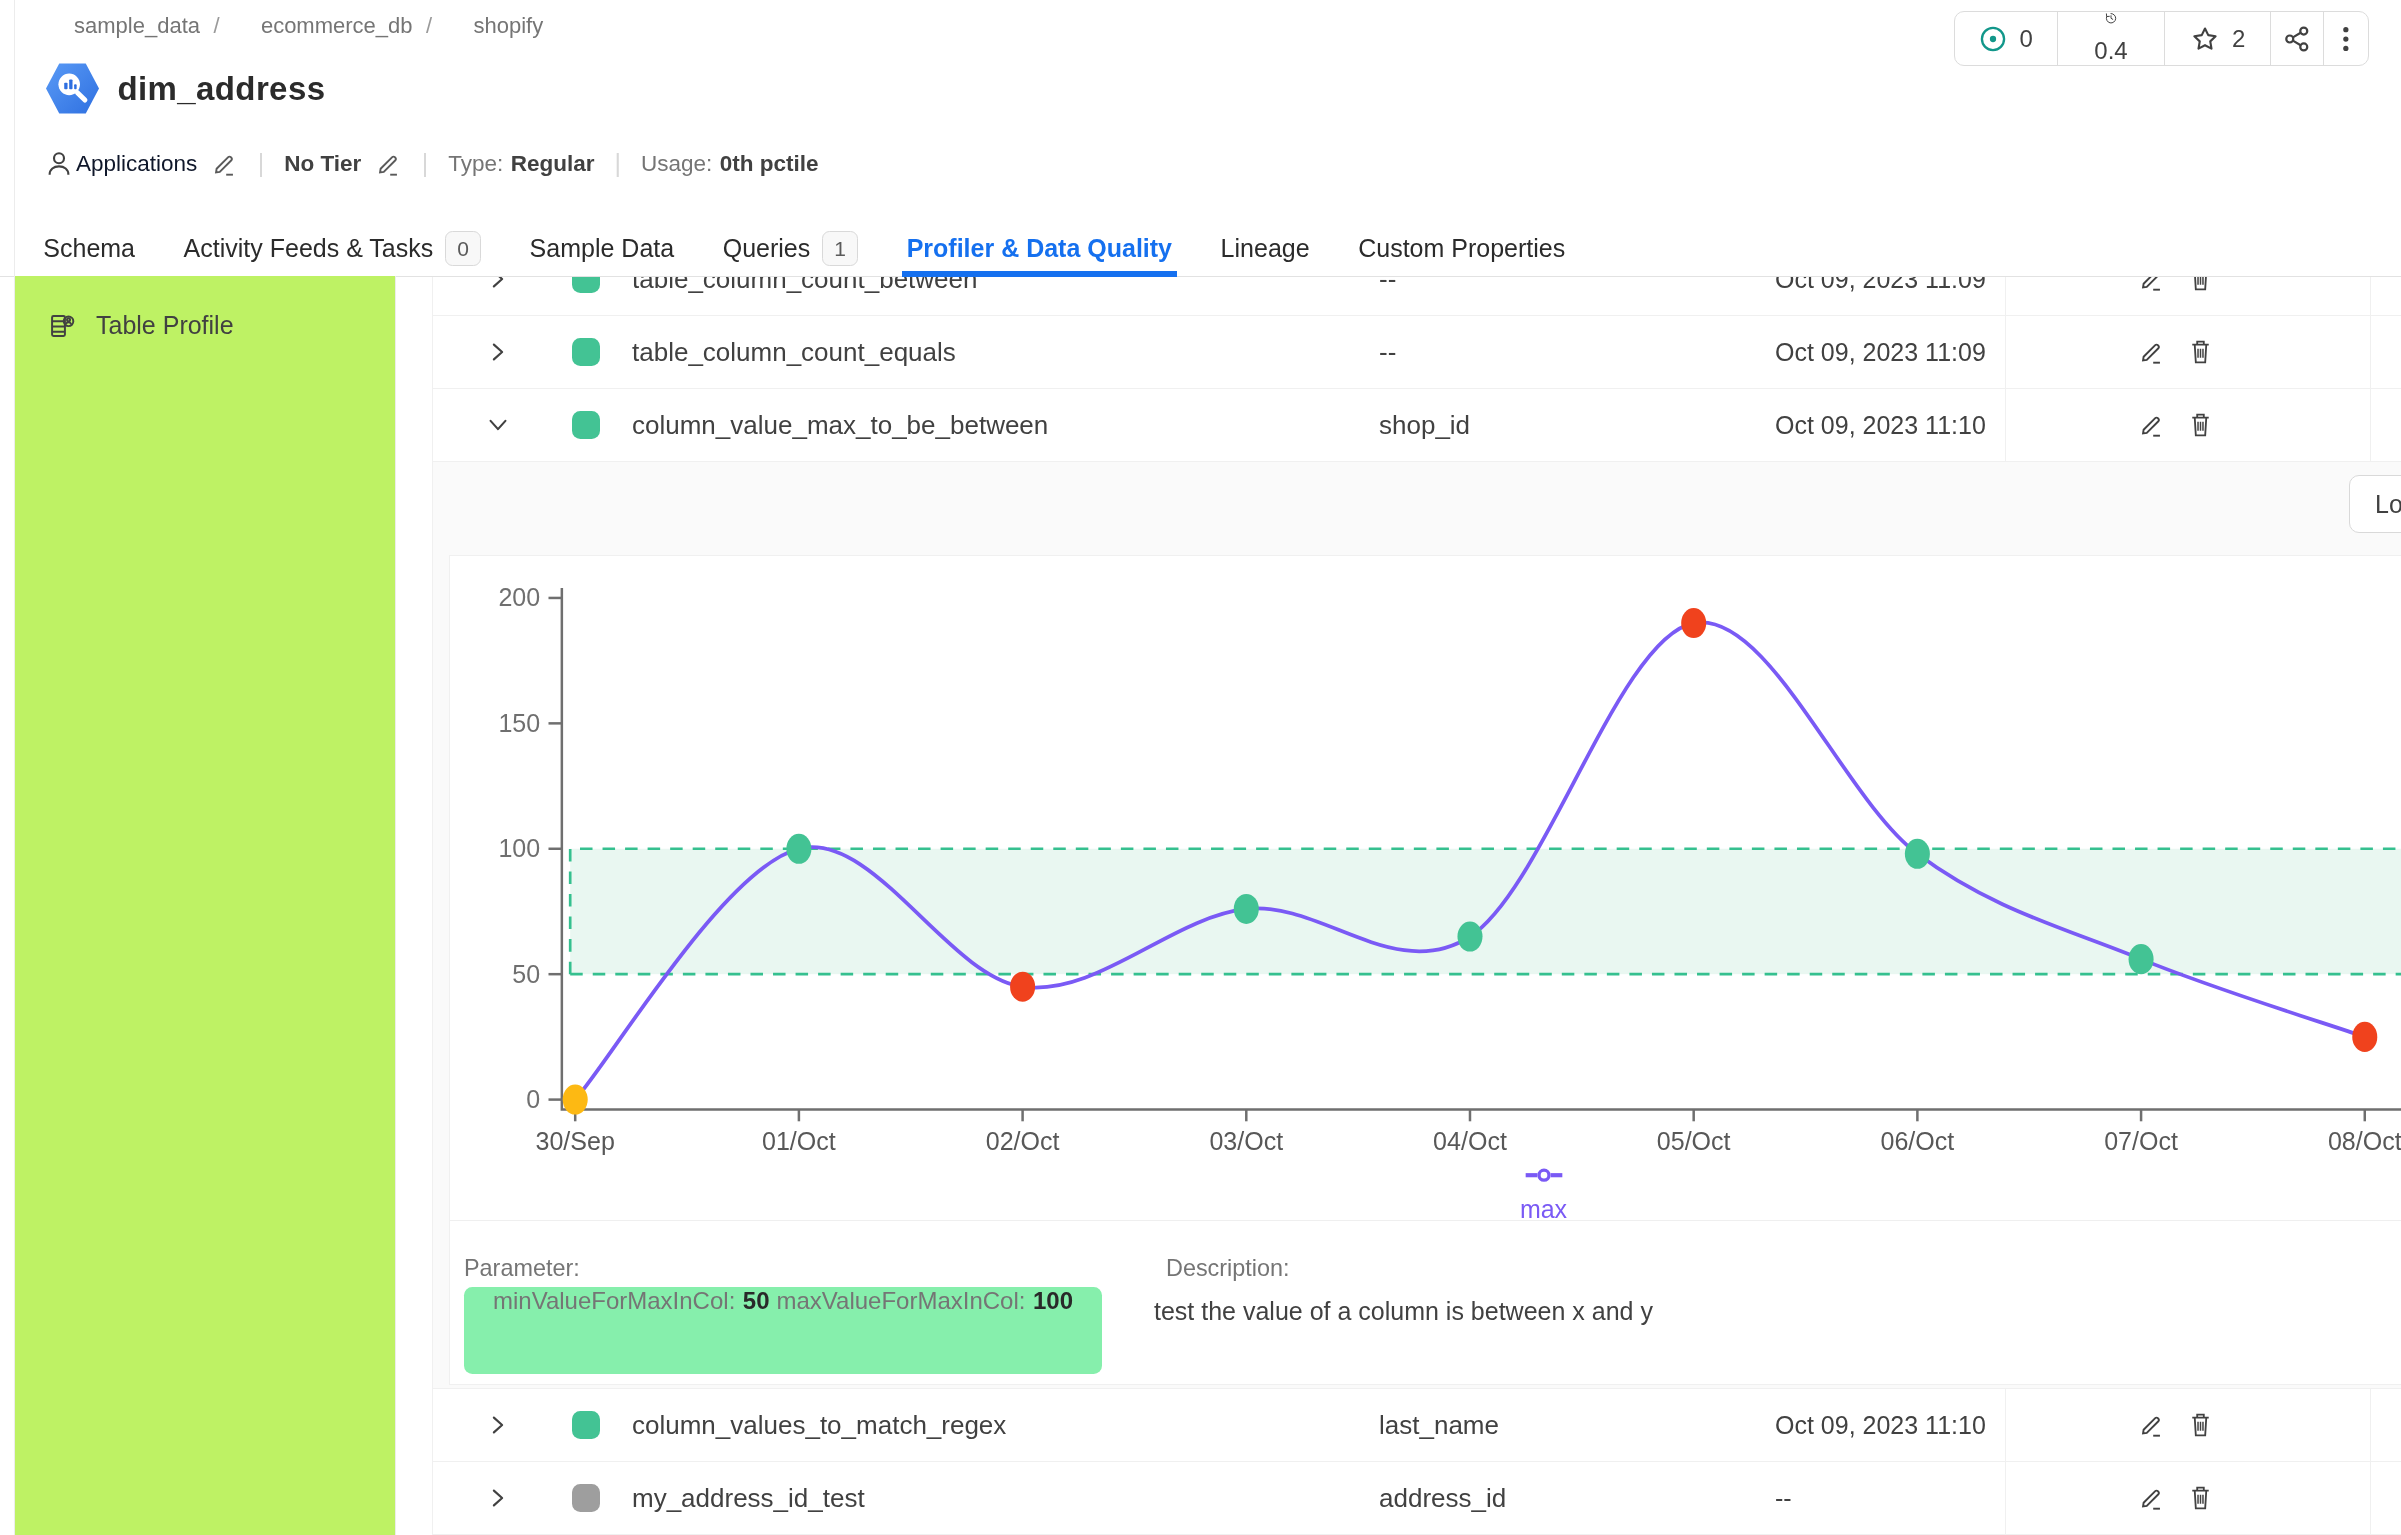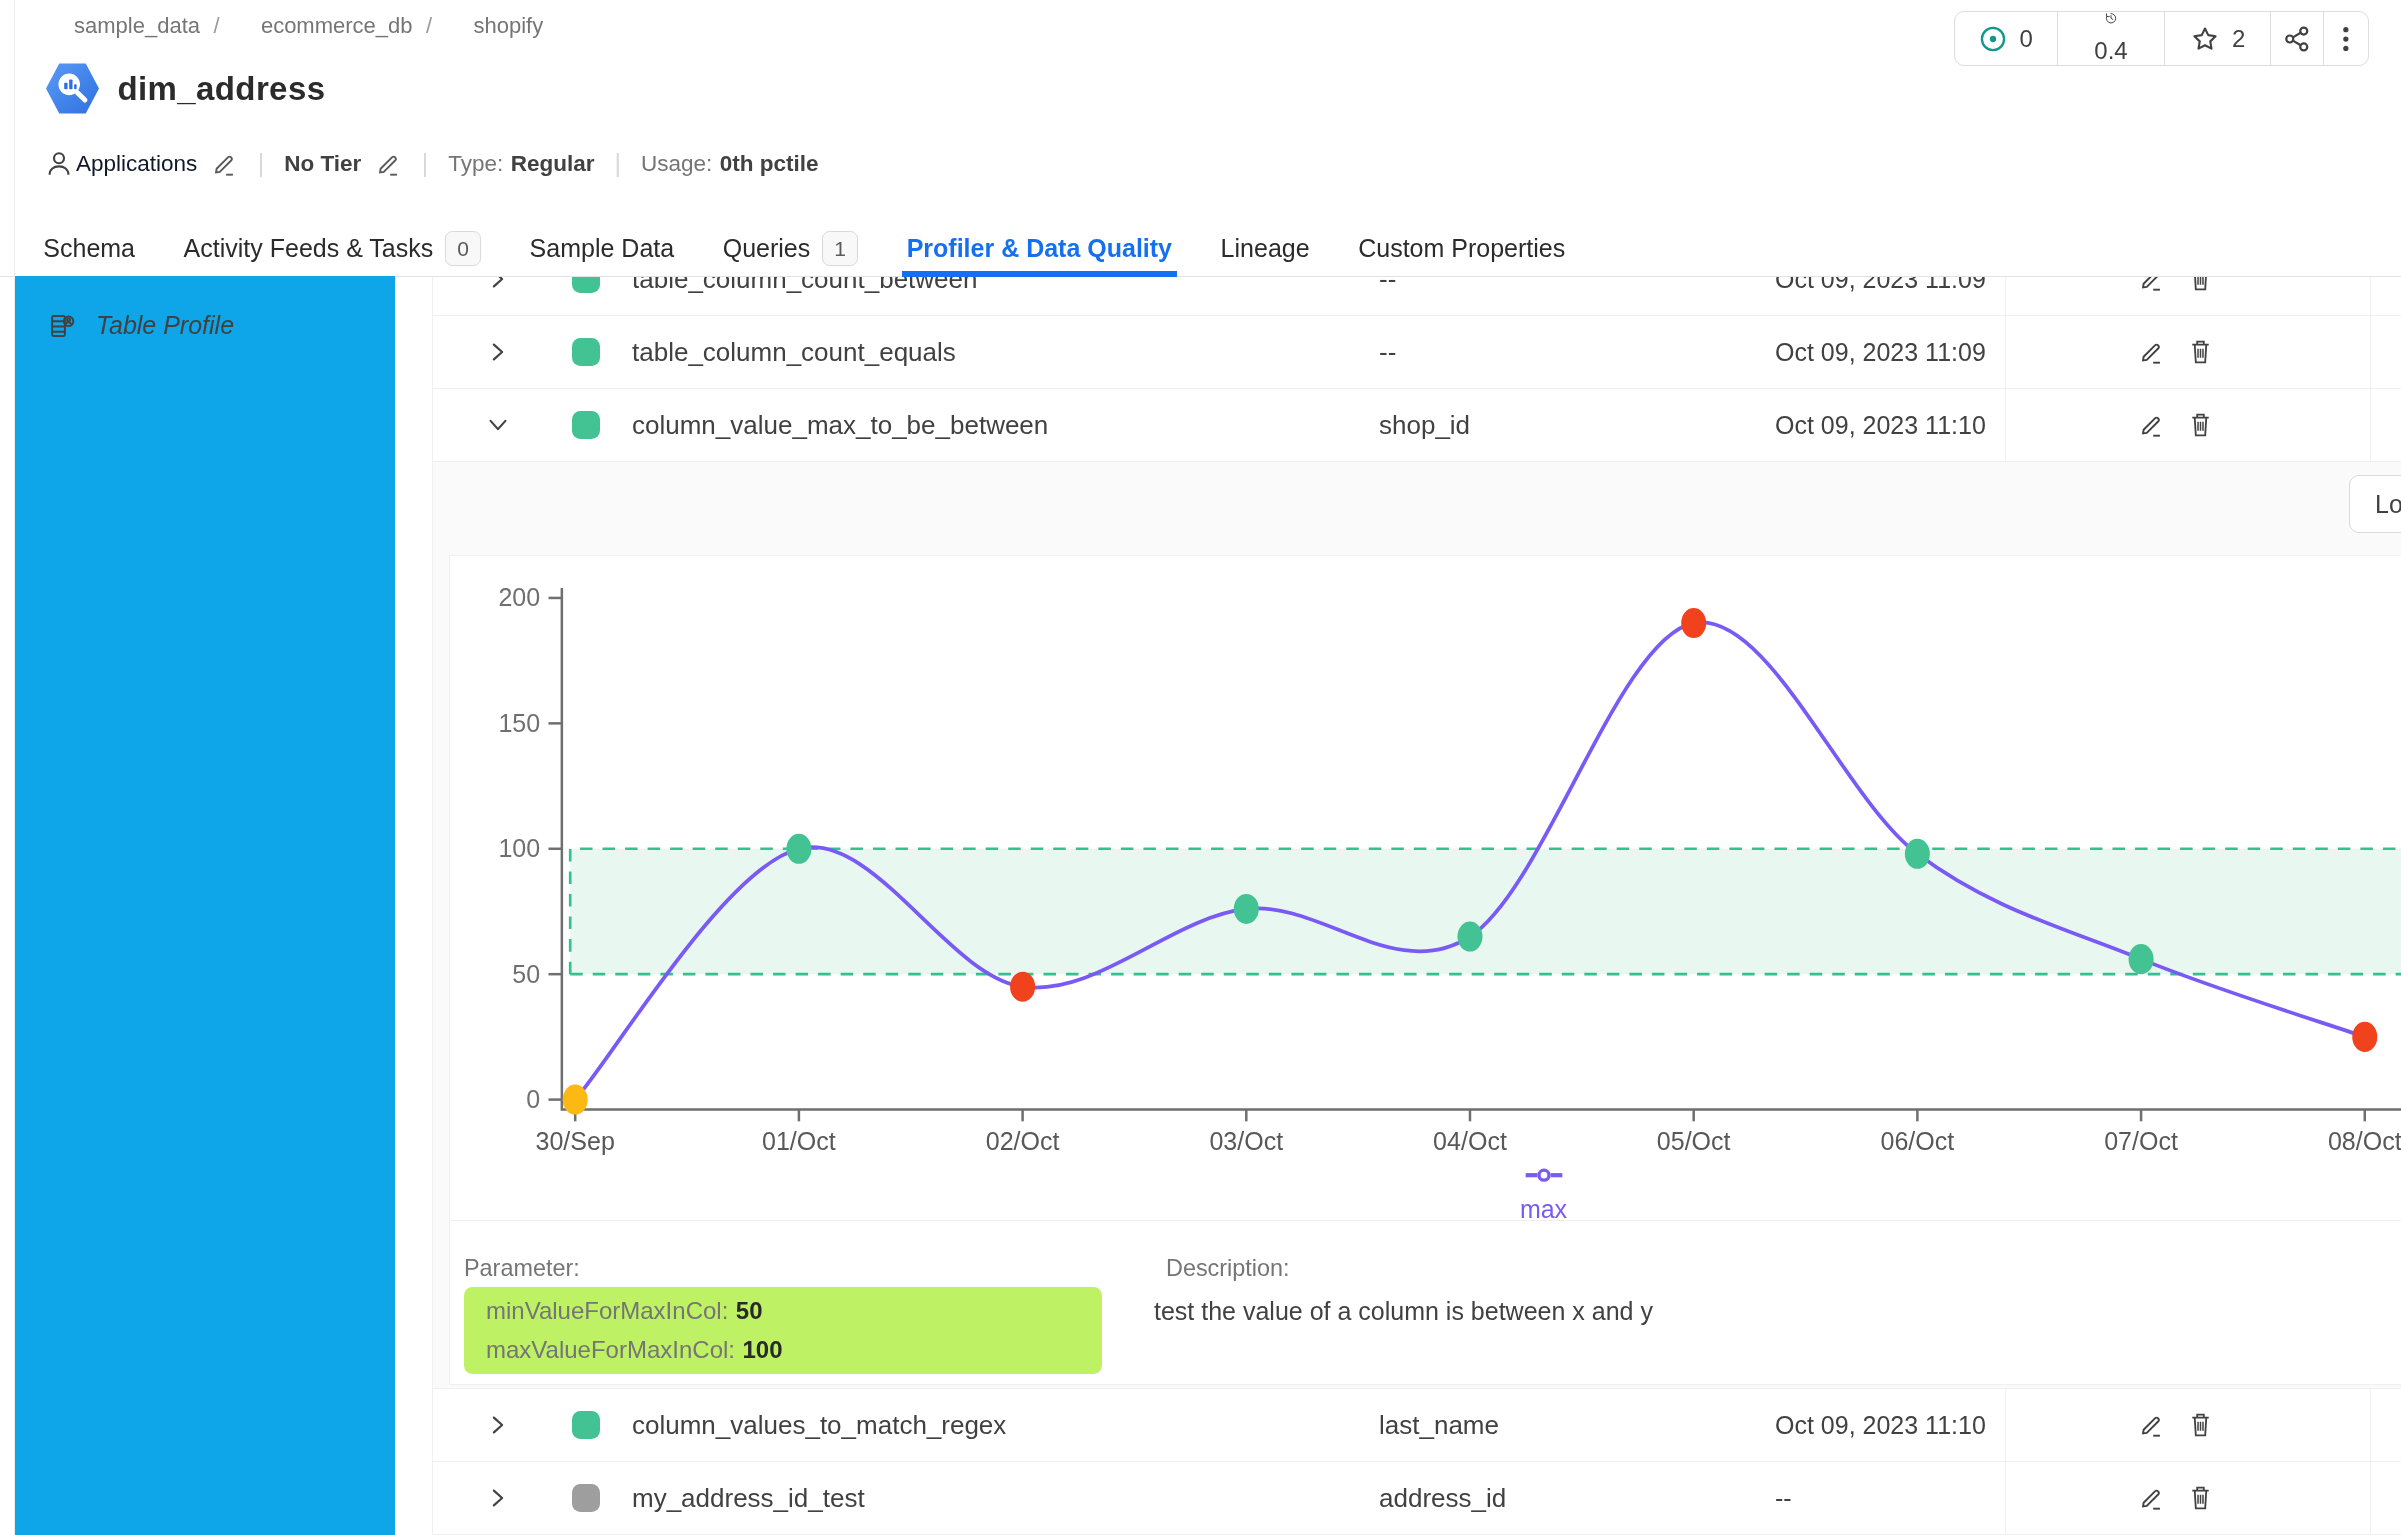--- a/index.html
+++ b/index.html
@@ -32,21 +32,21 @@
   .tb-votes{width:102px;} .tb-version{width:106px;flex-direction:column;} .tb-star{width:105px;} .tb-share{width:52px;} .tb-kebab{width:44px;}
 
   
   .tabs{position:absolute;left:40px;bottom:0;display:flex;gap:42px;height:55px;align-items:center;}
   .tab{position:relative;display:flex;align-items:center;gap:11.7px;font-size:25px;color:#2b2b2b;height:100%;cursor:pointer;padding:0 3.3px;}
   .tab.active{color:#1570ef;font-weight:600;}
   .tab.active::after{content:"";position:absolute;left:-1.7px;right:-1.7px;bottom:-0.8px;height:5.8px;background:#1570ef;}
   .tab-badge{display:inline-flex;align-items:center;justify-content:center;min-width:17.5px;height:33px;padding:0 8.3px;border:1.7px solid #d9d9d9;border-radius:7.5px;background:#f8f8f8;font-size:21px;color:#5a5a5a;font-weight:400;}
 
   
-  .sidebar{position:absolute;left:15px;top:276px;width:381px;bottom:0;background:#0ea5e9;border-right:0.8px solid #ececec;padding-top:23.4px;box-sizing:border-box;z-index:7;font-style:italic;}
+  .sidebar{position:absolute;left:15px;top:276px;width:381px;bottom:0;background:#bef264;border-right:0.8px solid #ececec;padding-top:23.4px;box-sizing:border-box;z-index:7;}
   .side-item{position:relative;height:53px;display:flex;align-items:center;gap:20px;padding-left:33px;font-size:25px;color:#414141;cursor:pointer;}
   .side-item svg{flex:0 0 auto;}
   .side-item .s-ic *{stroke:#414141;}
   .side-item.active{background:#e7f1ff;color:#1570ef;font-weight:600;}
   .side-item.active .s-ic *{stroke:#1570ef;}
   .side-item.active::before{content:"";position:absolute;left:-8.3px;top:0;bottom:0;width:8.3px;background:#1570ef;}
 
   
   .main{position:absolute;left:432px;top:276px;right:0;bottom:0;overflow:hidden;background:#fff;border-left:0.8px solid #f0f0f0;}
   .rows-top{margin-top:-33px;}
@@ -64,21 +64,21 @@
 
   
   .expanded{position:relative;height:926px;background:#fafafa;border-bottom:0.8px solid #f0f0f0;overflow:visible;}
   .logs-btn{position:absolute;left:1916px;top:13.4px;height:58px;background:#fff;border:1.7px solid #d9d9d9;border-radius:10px;display:flex;align-items:center;padding:0 25px;font-size:25px;color:#414141;cursor:pointer;box-sizing:border-box;}
   .whitezone{position:absolute;left:16px;top:93px;right:0;bottom:3.3px;background:#fff;border:0.8px solid #f0f0f0;border-right:none;}
   .chartwrap{position:absolute;left:0;top:0;width:1954px;height:664px;border-bottom:0.8px solid #efefef;}
   #chart{display:block;}
   #chart text{font-family:"Liberation Sans","DejaVu Sans",sans-serif;}
   .legend{position:absolute;left:918px;top:610px;width:351px;display:flex;align-items:center;justify-content:center;gap:11px;font-size:25px;font-weight:500;}
   .p-label{position:absolute;left:14px;top:699px;font-size:23.4px;color:#757575;}
-  .p-box{position:absolute;left:14px;top:731px;width:638px;height:87px;background:#bef264;border-radius:8.3px;display:flex;flex-direction:column;justify-content:space-evenly;padding:0 22px;box-sizing:border-box;}
+  .p-box{position:absolute;left:14px;top:731px;width:638px;height:87px;background:#86efac;border-radius:8.3px;display:flex;justify-content:space-evenly;padding:0 22px;box-sizing:border-box;}
   .p-line{font-size:24px;color:#757575;}
   .p-line .p-val{color:#292929;font-weight:600;margin-left:7.5px;}
   .d-label{position:absolute;left:704px;top:699px;font-size:23.4px;color:#757575;margin-left:12px;}
   .d-value{position:absolute;left:704px;top:741px;font-size:25px;color:#414141;}
   .bottom-strip{height:6.7px;background:#fbfbfb;}
 </style>
 </head>
 <body>
 
 <div id="page">

